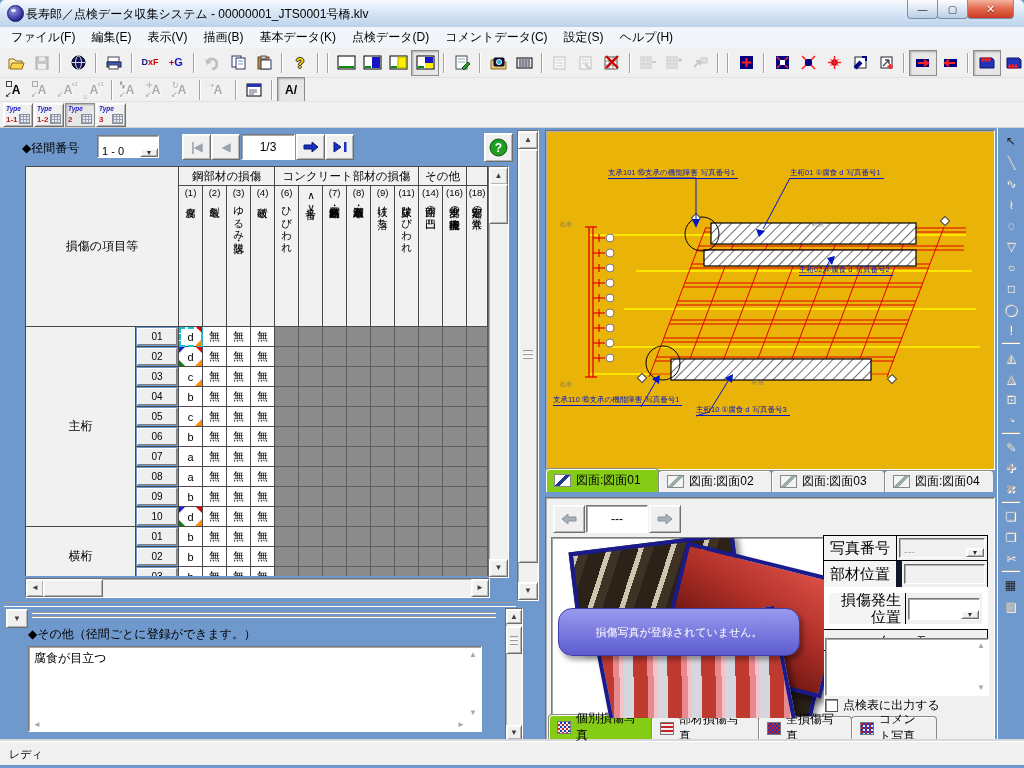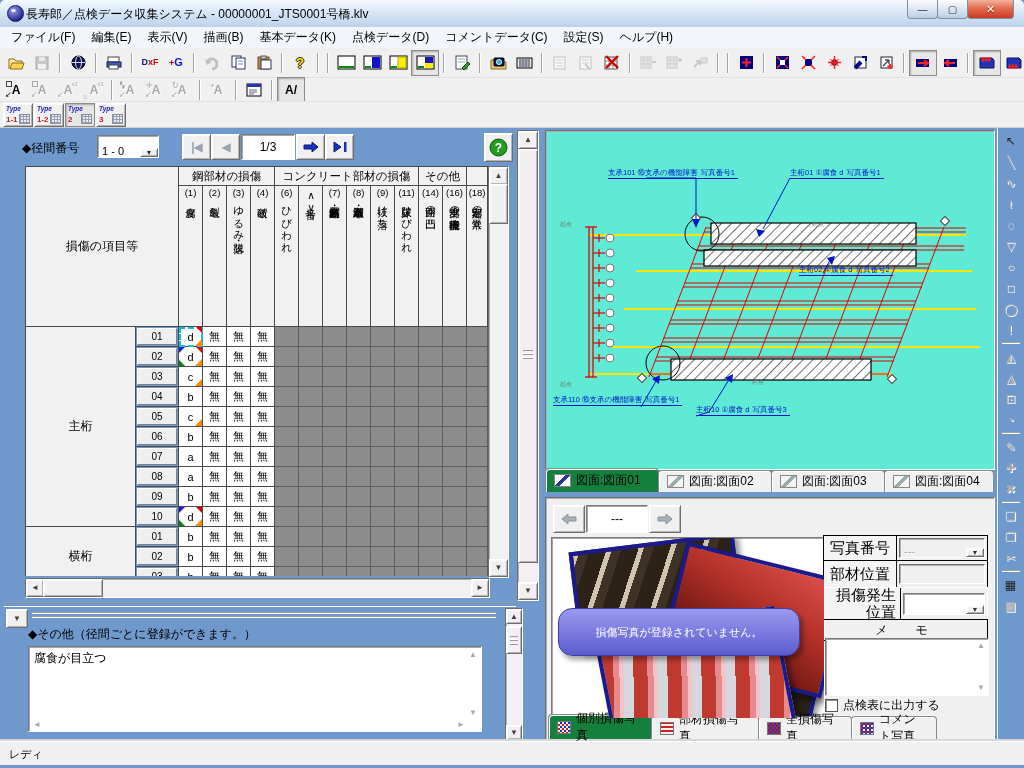--- a/index.html
+++ b/index.html
@@ -73,26 +73,26 @@
   .m-tl{top:0;left:0;border-top:6px solid #1f1fd0;border-right:6px solid transparent;}
   .m-tr{top:0;right:0;border-top:6px solid #e00000;border-left:6px solid transparent;}
   .m-bl{bottom:0;left:0;border-bottom:6px solid #0a7d0a;border-right:6px solid transparent;}
   .m-br{bottom:0;right:0;border-bottom:7px solid #ff8a00;border-left:7px solid transparent;}
   
   .sb{background:#f1f1f1;}
   .sar{font-size:8px;color:#404040;line-height:1;}
   .sar.off{color:#a8a8a8;}
   .grip{background:repeating-linear-gradient(0deg,#9a9a9a 0 1px,#fff 1px 2px,transparent 2px 4px);}
   
-  #canvas{left:545px;top:130px;width:448px;height:338px;background:#5eead4;overflow:hidden;}
+  #canvas{left:545px;top:130px;width:448px;height:338px;background:#eab308;overflow:hidden;}
   .ann{position:absolute;color:#0016c8;font-size:7.5px;line-height:11px;white-space:nowrap;}
   .ann .u{display:inline-block;border-bottom:1px solid #0016c8;padding-right:3px;}
   .tab{position:absolute;background:#f0f0f0;border:1px solid #8a8a8a;border-bottom:none;border-radius:4px 4px 0 0;
        display:flex;align-items:center;gap:5px;padding:0 8px;font-size:12px;box-shadow:inset 1px 1px 0 #fff;}
-  .tab.active{background:#15803d;z-index:2;}
+  .tab.active{background:#84cc16;z-index:2;}
   .dticon{width:15px;height:11px;border:1px solid #888;background:
      linear-gradient(135deg,transparent 42%,#223a8c 42% 58%,transparent 58%),#fff;flex:none;}
   .dticon.grey{background:linear-gradient(135deg,transparent 42%,#9aa 42% 58%,transparent 58%),#f4f4f4;}
   
   .plabel{font-size:15px;display:flex;align-items:center;justify-content:center;background:#f4f4f4;}
   .pticon{width:12px;height:11px;border:1px solid #777;flex:none;background-size:4px 4px;background-color:#eee;}
   .pt1{background-image:conic-gradient(#2233bb 25%,#eee 0 50%,#cc2222 0 75%,#eee 0);}
   .pt2{background-image:repeating-linear-gradient(0deg,#cc2222 0 1px,#eee 1px 3px);}
   .pt3{background-image:conic-gradient(#2233bb 25%,#cc2222 0 50%,#2233bb 0 75%,#cc2222 0);}
   .pt4{background-image:conic-gradient(#2233bb 25%,#eee 0 50%,#2233bb 0 75%,#cc2222 0);}
@@ -1082,26 +1082,26 @@
   <div style="display:flex;height:24px;border:1px solid #000;">
     <div class="plabel" style="width:72px;border-right:1px solid #000;">写真番号</div>
     <div class="ctr" style="flex:1;padding:2px;">
         <div class="combo sunk" style="width:100%;height:18px;background:#f0f0f0;">
           <span class="val dis">---</span>
           <span class="cbtn b3 dis">▼</span>
         </div>
       </div>
   </div>
   <div style="display:flex;height:26px;border:1px solid #000;margin-top:-1px;">
-    <div class="plabel" style="width:72px;border-right:1px solid #0f172a;">部材位置</div>
+    <div class="plabel" style="width:72px;border-right:6px solid #0f172a;">部材位置</div>
     <div class="ctr" style="flex:1;padding:2px;">
         <div class="sunk" style="width:100%;height:18px;background:#f0f0f0;"></div>
       </div>
   </div>
-  <div style="display:flex;height:31px;border:1px solid #ffffff;margin-top:-1px;">
+  <div style="display:flex;height:31px;border:6px solid #ffffff;margin-top:-1px;">
     <div class="plabel" style="width:72px;border-right:1px solid #000;white-space:pre-line;text-align:right;line-height:1.1;justify-content:flex-end;padding-right:4px;">損傷発生
 位置</div>
     <div class="ctr" style="flex:1;padding:2px;">
         <div class="combo field" style="width:100%;height:20px;">
           <span class="val"></span>
           <span class="cbtn b3 dis">▼</span>
         </div>
       </div>
   </div>
   <div class="ctr" style="height:20px;border:1px solid #000;margin-top:-1px;font-size:12px;letter-spacing:8px;">

